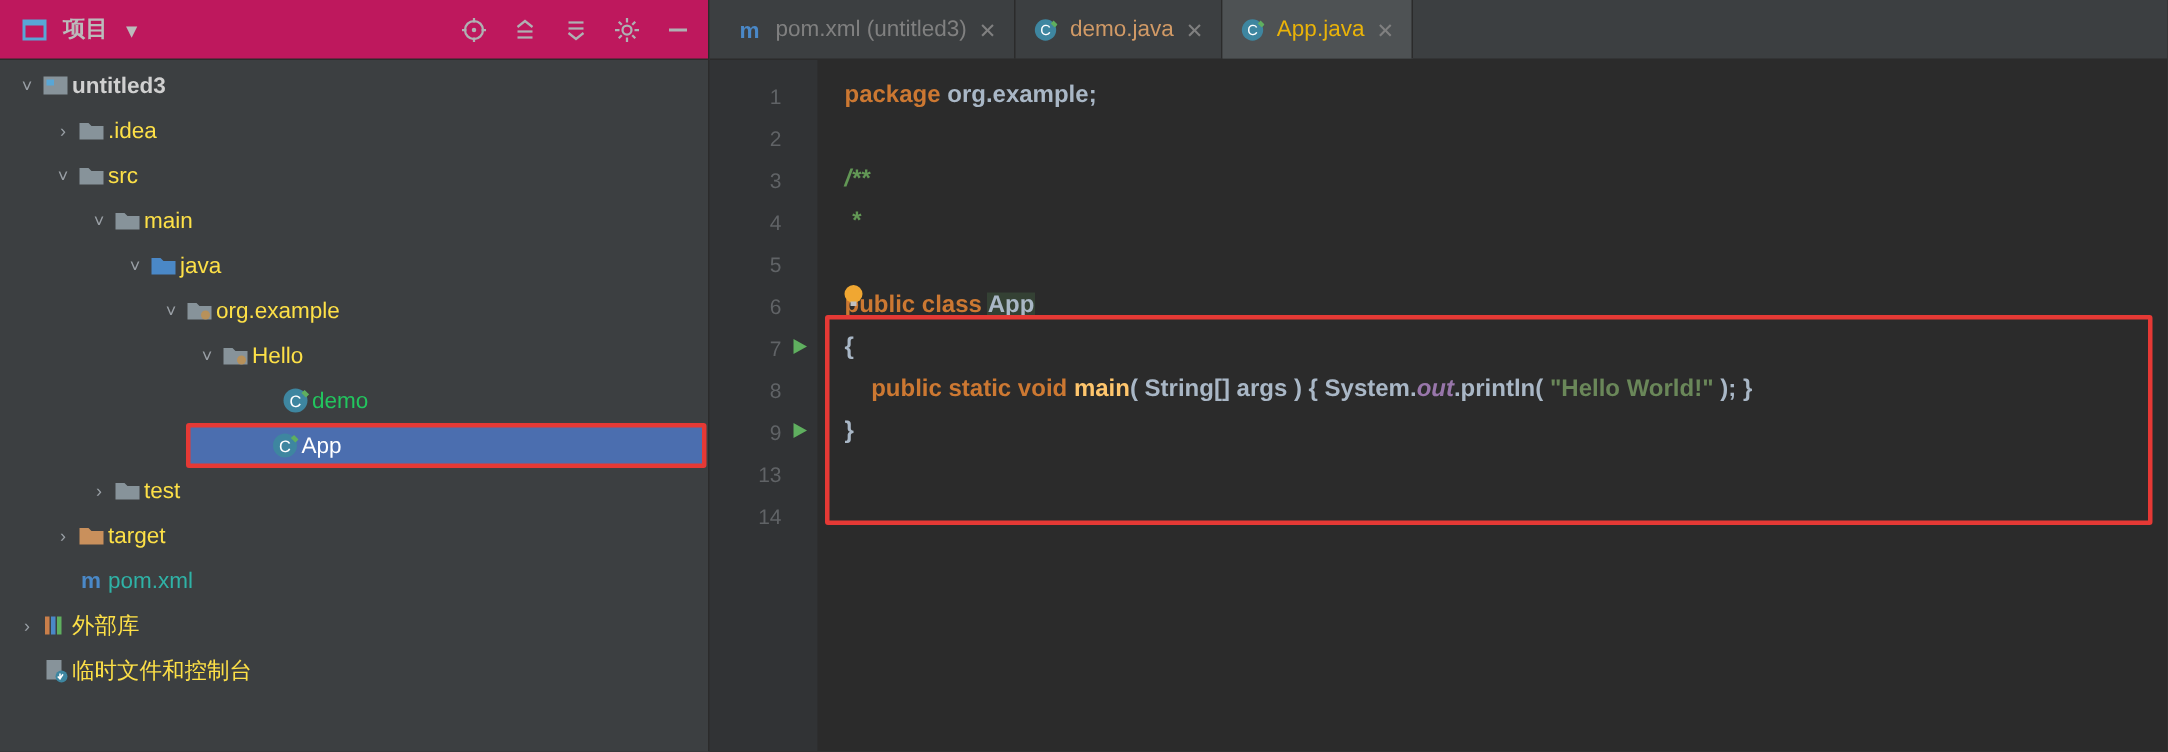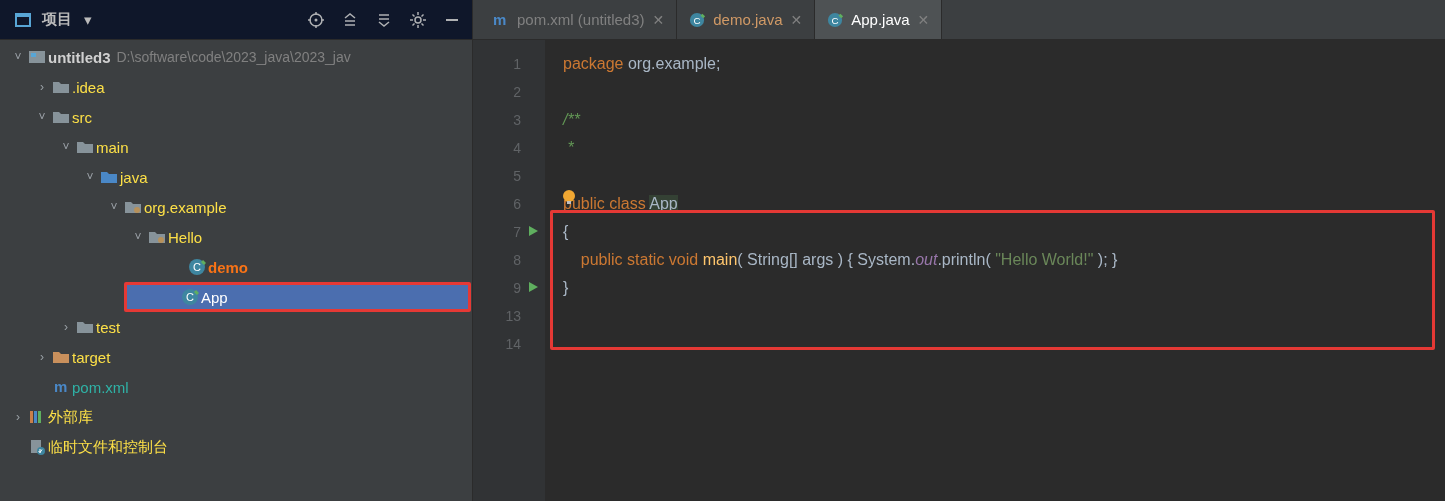--- a/index.html
+++ b/index.html
@@ -4,21 +4,21 @@
 <style>
   * { margin: 0; padding: 0; box-sizing: border-box; font-family: "Segoe UI", "Microsoft YaHei", sans-serif; }
   html, body { width: 1445px; height: 501px; background: #3c3f41; color: #bbbbbb; overflow: hidden; }
   .root { display: flex; width: 100%; height: 100%; }
   
   .panel {
     width: 473px; height: 100%; background: #3c3f41; border-right: 1px solid #2b2b2b;
     display: flex; flex-direction: column; font-size: 15px;
   }
   .panel-toolbar {
-    height: 40px; background: #0f172a; border-bottom: 1px solid #2b2b2b;
+    height: 40px; background: #be185d; border-bottom: 1px solid #2b2b2b;
     display: flex; align-items: center; padding: 0 6px 0 14px; gap: 6px;
   }
   .panel-toolbar .title { font-weight: 600; color: #bbbbbb; margin-left: 4px; }
   .panel-toolbar .dropdown-arrow { color: #bbbbbb; margin-left: 6px; }
   .toolbar-spacer { flex: 1; }
   .tool-btn {
     width: 28px; height: 28px; display: flex; align-items: center; justify-content: center;
     color: #afb1b3; cursor: pointer; border-radius: 3px;
   }
   .icon { display: flex; align-items: center; justify-content: center; }
@@ -35,50 +35,50 @@
   .tree-row .node-icon { width: 22px; display: inline-flex; justify-content: center; align-items: center; }
   .tree-row .label { color: #fde047; }
   .tree-row .label.bold { font-weight: 700; color: #d0d0d0; }
   .tree-row .path { color: #808080; margin-left: 6px; font-size: 14px; }
   .folder { fill: #87939a; }
   .folder-blue { fill: #4a88c7; }
   .folder-brown { fill: #c9905c; }
   .tree-row.selected { background: #4b6eaf; }
   .tree-row.selected .label { color: #ffffff; }
   .red-box { border: 3px solid #e53935; border-radius: 2px; }
-  .label.orange { color: #f97316; font-weight: bold; }
+  .label.orange { color: #22c55e; }
   .label.teal { color: #2fb2a6; }
 
   
   .ind { display: inline-block; }
 
   
   .editor { flex: 1; height: 100%; background: #2b2b2b; display: flex; flex-direction: column; }
   .tab-bar {
     height: 40px; background: #3c3f41; border-bottom: 1px solid #2b2b2b;
     display: flex; align-items: stretch; padding-left: 6px;
   }
   .tab {
     display: flex; align-items: center; gap: 8px; padding: 0 12px;
     color: #808080; border-right: 1px solid #2b2b2b; cursor: pointer; font-size: 15px;
   }
   .tab.active { background: #4e5254; color: #bbbbbb; }
   .tab .close { color: #808080; font-size: 14px; }
   .tab .tlabel.orange { color: #d19a66; text-align: right; }
-  .tab .tlabel.teal  { color: #ffffff; }
+  .tab .tlabel.teal  { color: #eab308; }
 
   .code-area { position: relative; flex: 1; display: flex; background: #2b2b2b; font-family: "JetBrains Mono","Consolas",monospace; font-size: 16px; }
   .gutter {
     width: 72px; background: #313335; color: #606366; text-align: right;
     padding: 10px 6px 0 0; line-height: 28px; font-size: 14px; position: relative;
   }
   .gutter .ln { height: 28px; display: flex; align-items: center; justify-content: flex-end; padding-right: 18px; position: relative;}
   .gutter .run { position: absolute; right: 0; top: 50%; transform: translateY(-50%); }
   .code {
-    flex: 1; padding: 10px 0 0 18px; line-height: 28px; color: #a9b7c6; position: relative;
+    flex: 1; padding: 10px 0 0 18px; line-height: 28px; color: #a9b7c6; position: relative; font-weight: bold;
   }
   .code .line { height: 28px; white-space: pre; }
   .kw  { color: #cc7832; }
   .pkg { color: #a9b7c6; }
   .com { color: #629755; font-style: italic; }
   .cls { color: #a9b7c6; }
   .mth { color: #ffc66d; }
   .str { color: #6a8759; }
   .fld { color: #9876aa; font-style: italic; }
   .punc{ color: #a9b7c6; }
@@ -154,21 +154,20 @@
     <div class="tree">
       <div class="tree-row">
         <span class="arrow">˅</span>
         <span class="node-icon">
             <svg width="18" height="16" viewBox="0 0 18 16">
               <rect x="1" y="2" width="16" height="12" fill="#87939a"></rect>
               <rect x="3" y="4" width="5" height="4" fill="#58a6d6"></rect>
             </svg>
           </span>
         <span class="label bold">untitled3</span>
-        <span class="path">D:\software\code\2023_java\2023_jav</span>
       </div>
 
       <div class="tree-row">
         <span class="ind" style="width:24px"></span>
         <span class="arrow">›</span>
         <span class="node-icon">
             <svg width="18" height="14" viewBox="0 0 18 14">
               <path d="M1 2h6l2 2h8v9H1z" class="folder"></path>
             </svg>
           </span>

